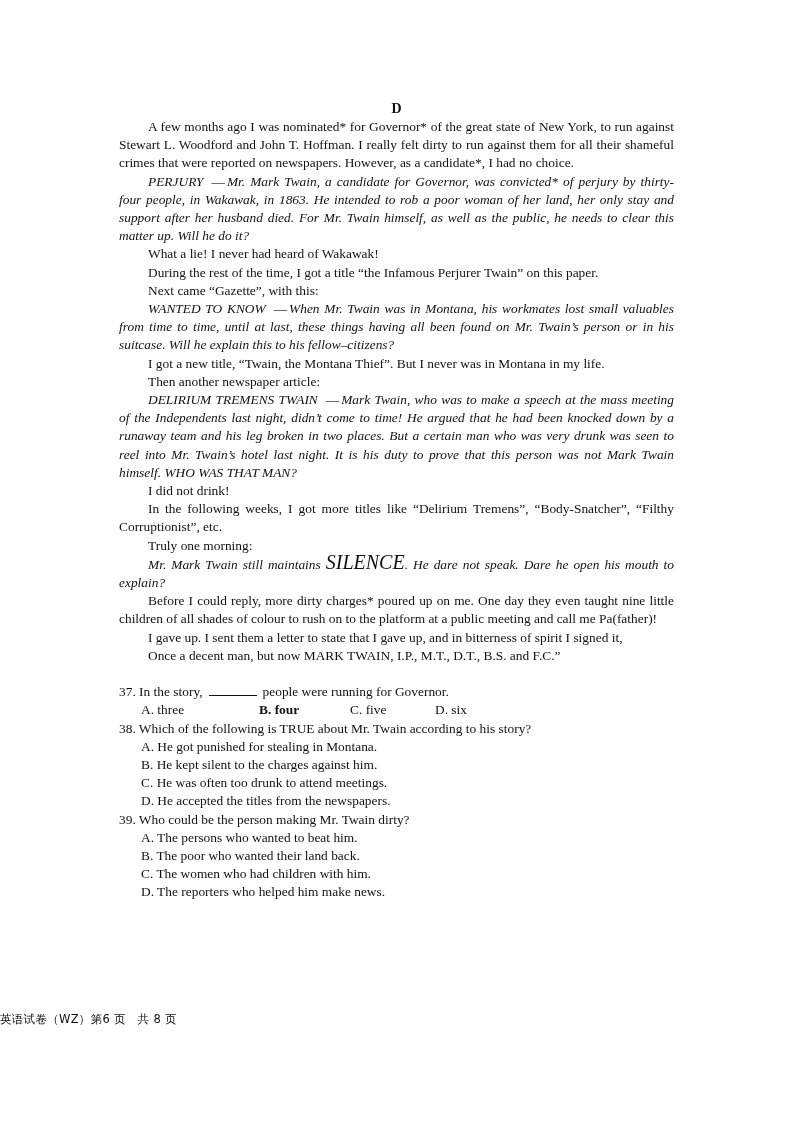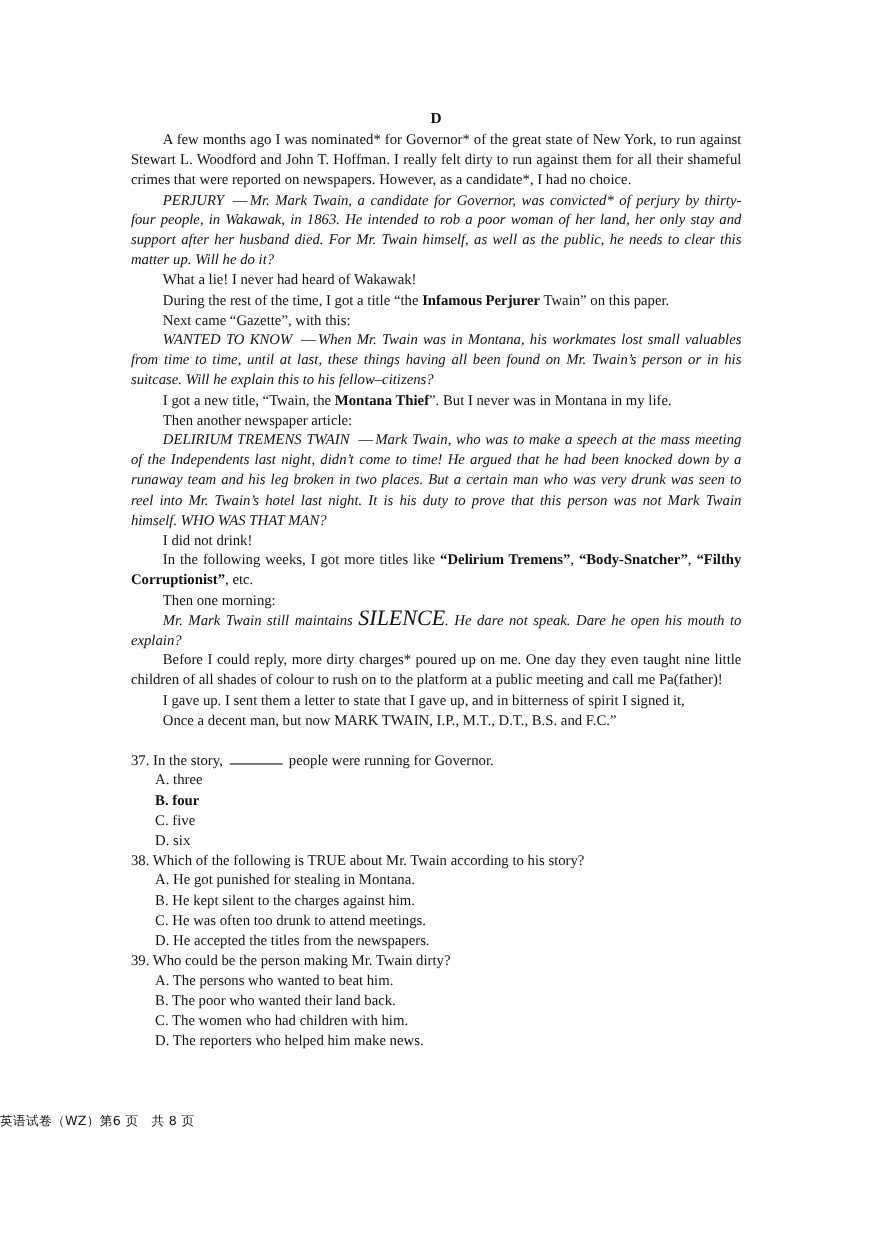--- a/index.html
+++ b/index.html
@@ -6,27 +6,27 @@
   body {
     width: 793px; height: 1122px; position: relative; overflow: hidden;
     font-family: "Liberation Serif", "DejaVu Serif", serif;
     color: #111111;
   }
   .page { position: absolute; left: 119px; top: 100px; width: 555px; font-size: 13.4px; line-height: 18.2px; }
   .title { text-align: center; font-weight: bold; font-size: 14px; line-height: 18px; }
   .p { text-align: justify; text-indent: 29px; margin: 0; }
   .p.nojust { text-align: left; }
   .it { font-style: italic; }
-  .b { font-weight: bold; }
+  .b { font-weight: normal; }
   .big { font-size: 20px; font-style: italic; line-height: 14px; }
   .dash { font-style: normal; margin: 0 2px 0 8px; }
   .gap { height: 18px; }
   .q { margin: 0; text-align: left; }
   .opt { margin: 0; padding-left: 22px; text-align: left; }
-  .opts-row { margin: 0; padding-left: 22px; display: flex; flex-direction: column; }
+  .opts-row { margin: 0; padding-left: 22px; display: flex; }
   .opts-row span { display: inline-block; }
   .opts-row .c0 { width: 118px; }
   .opts-row .c1 { width: 91px; font-weight: bold; }
   .opts-row .c2 { width: 85px; }
   .blank { display: inline-block; width: 48px; border-bottom: 1px solid #111; margin: 0 6px 0 6px; height: 11px; vertical-align: baseline; }
   .footer { position: absolute; left: 0; width: 793px; top: 1012px; text-align: left; font-size: 11.5px; font-family: "DejaVu Sans", "Liberation Sans", sans-serif; color: #111; letter-spacing: 0.3px; }
 </style>
 </head>
 <body>
 
@@ -37,21 +37,21 @@
   <p class="p it"><span>PERJURY</span><span class="dash">—</span><span>Mr. Mark Twain, a candidate for Governor, was convicted* of perjury by thirty-four people, in Wakawak, in 1863. He intended to rob a poor woman of her land, her only stay and support after her husband died. For Mr. Twain himself, as well as the public, he needs to clear this matter up. Will he do it?</span></p>
   <p class="p nojust">What a lie! I never had heard of Wakawak!</p>
   <p class="p nojust"><span>During the rest of the time, I got a title “the </span><span class="b">Infamous Perjurer</span><span> Twain” on this paper.</span></p>
   <p class="p nojust">Next came “Gazette”, with this:</p>
   <p class="p it"><span>WANTED TO KNOW</span><span class="dash">—</span><span>When Mr. Twain was in Montana, his workmates lost small valuables from time to time, until at last, these things having all been found on Mr. Twain’s person or in his suitcase. Will he explain this to his fellow–citizens?</span></p>
   <p class="p nojust"><span>I got a new title, “Twain, the </span><span class="b">Montana Thief</span><span>”. But I never was in Montana in my life.</span></p>
   <p class="p nojust">Then another newspaper article:</p>
   <p class="p it"><span>DELIRIUM TREMENS TWAIN</span><span class="dash">—</span><span>Mark Twain, who was to make a speech at the mass meeting of the Independents last night, didn’t come to time! He argued that he had been knocked down by a runaway team and his leg broken in two places. But a certain man who was very drunk was seen to reel into Mr. Twain’s hotel last night. It is his duty to prove that this person was not Mark Twain himself. WHO WAS THAT MAN?</span></p>
   <p class="p nojust">I did not drink!</p>
   <p class="p"><span>In the following weeks, I got more titles like </span><span class="b">“Delirium Tremens”</span><span>, </span><span class="b">“Body-Snatcher”</span><span>, </span><span class="b">“Filthy Corruptionist”</span><span>, etc.</span></p>
-  <p class="p nojust">Then one morning:</p>
+  <p class="p nojust">Truly one morning:</p>
   <p class="p it"><span>Mr. Mark Twain still maintains </span><span class="big">SILENCE</span><span>. He dare not speak. Dare he open his mouth to explain?</span></p>
   <p class="p">Before I could reply, more dirty charges* poured up on me. One day they even taught nine little children of all shades of colour to rush on to the platform at a public meeting and call me Pa(father)!</p>
   <p class="p nojust">I gave up. I sent them a letter to state that I gave up, and in bitterness of spirit I signed it,</p>
   <p class="p nojust">Once a decent man, but now MARK TWAIN, I.P., M.T., D.T., B.S. and F.C.”</p>
 
   <div class="gap"></div>
 
   <div>
     <p class="q"><span>37.</span> <span>In the story,</span><span class="blank"></span><span>people were running for Governor.</span></p>
     <div class="opts-row">

